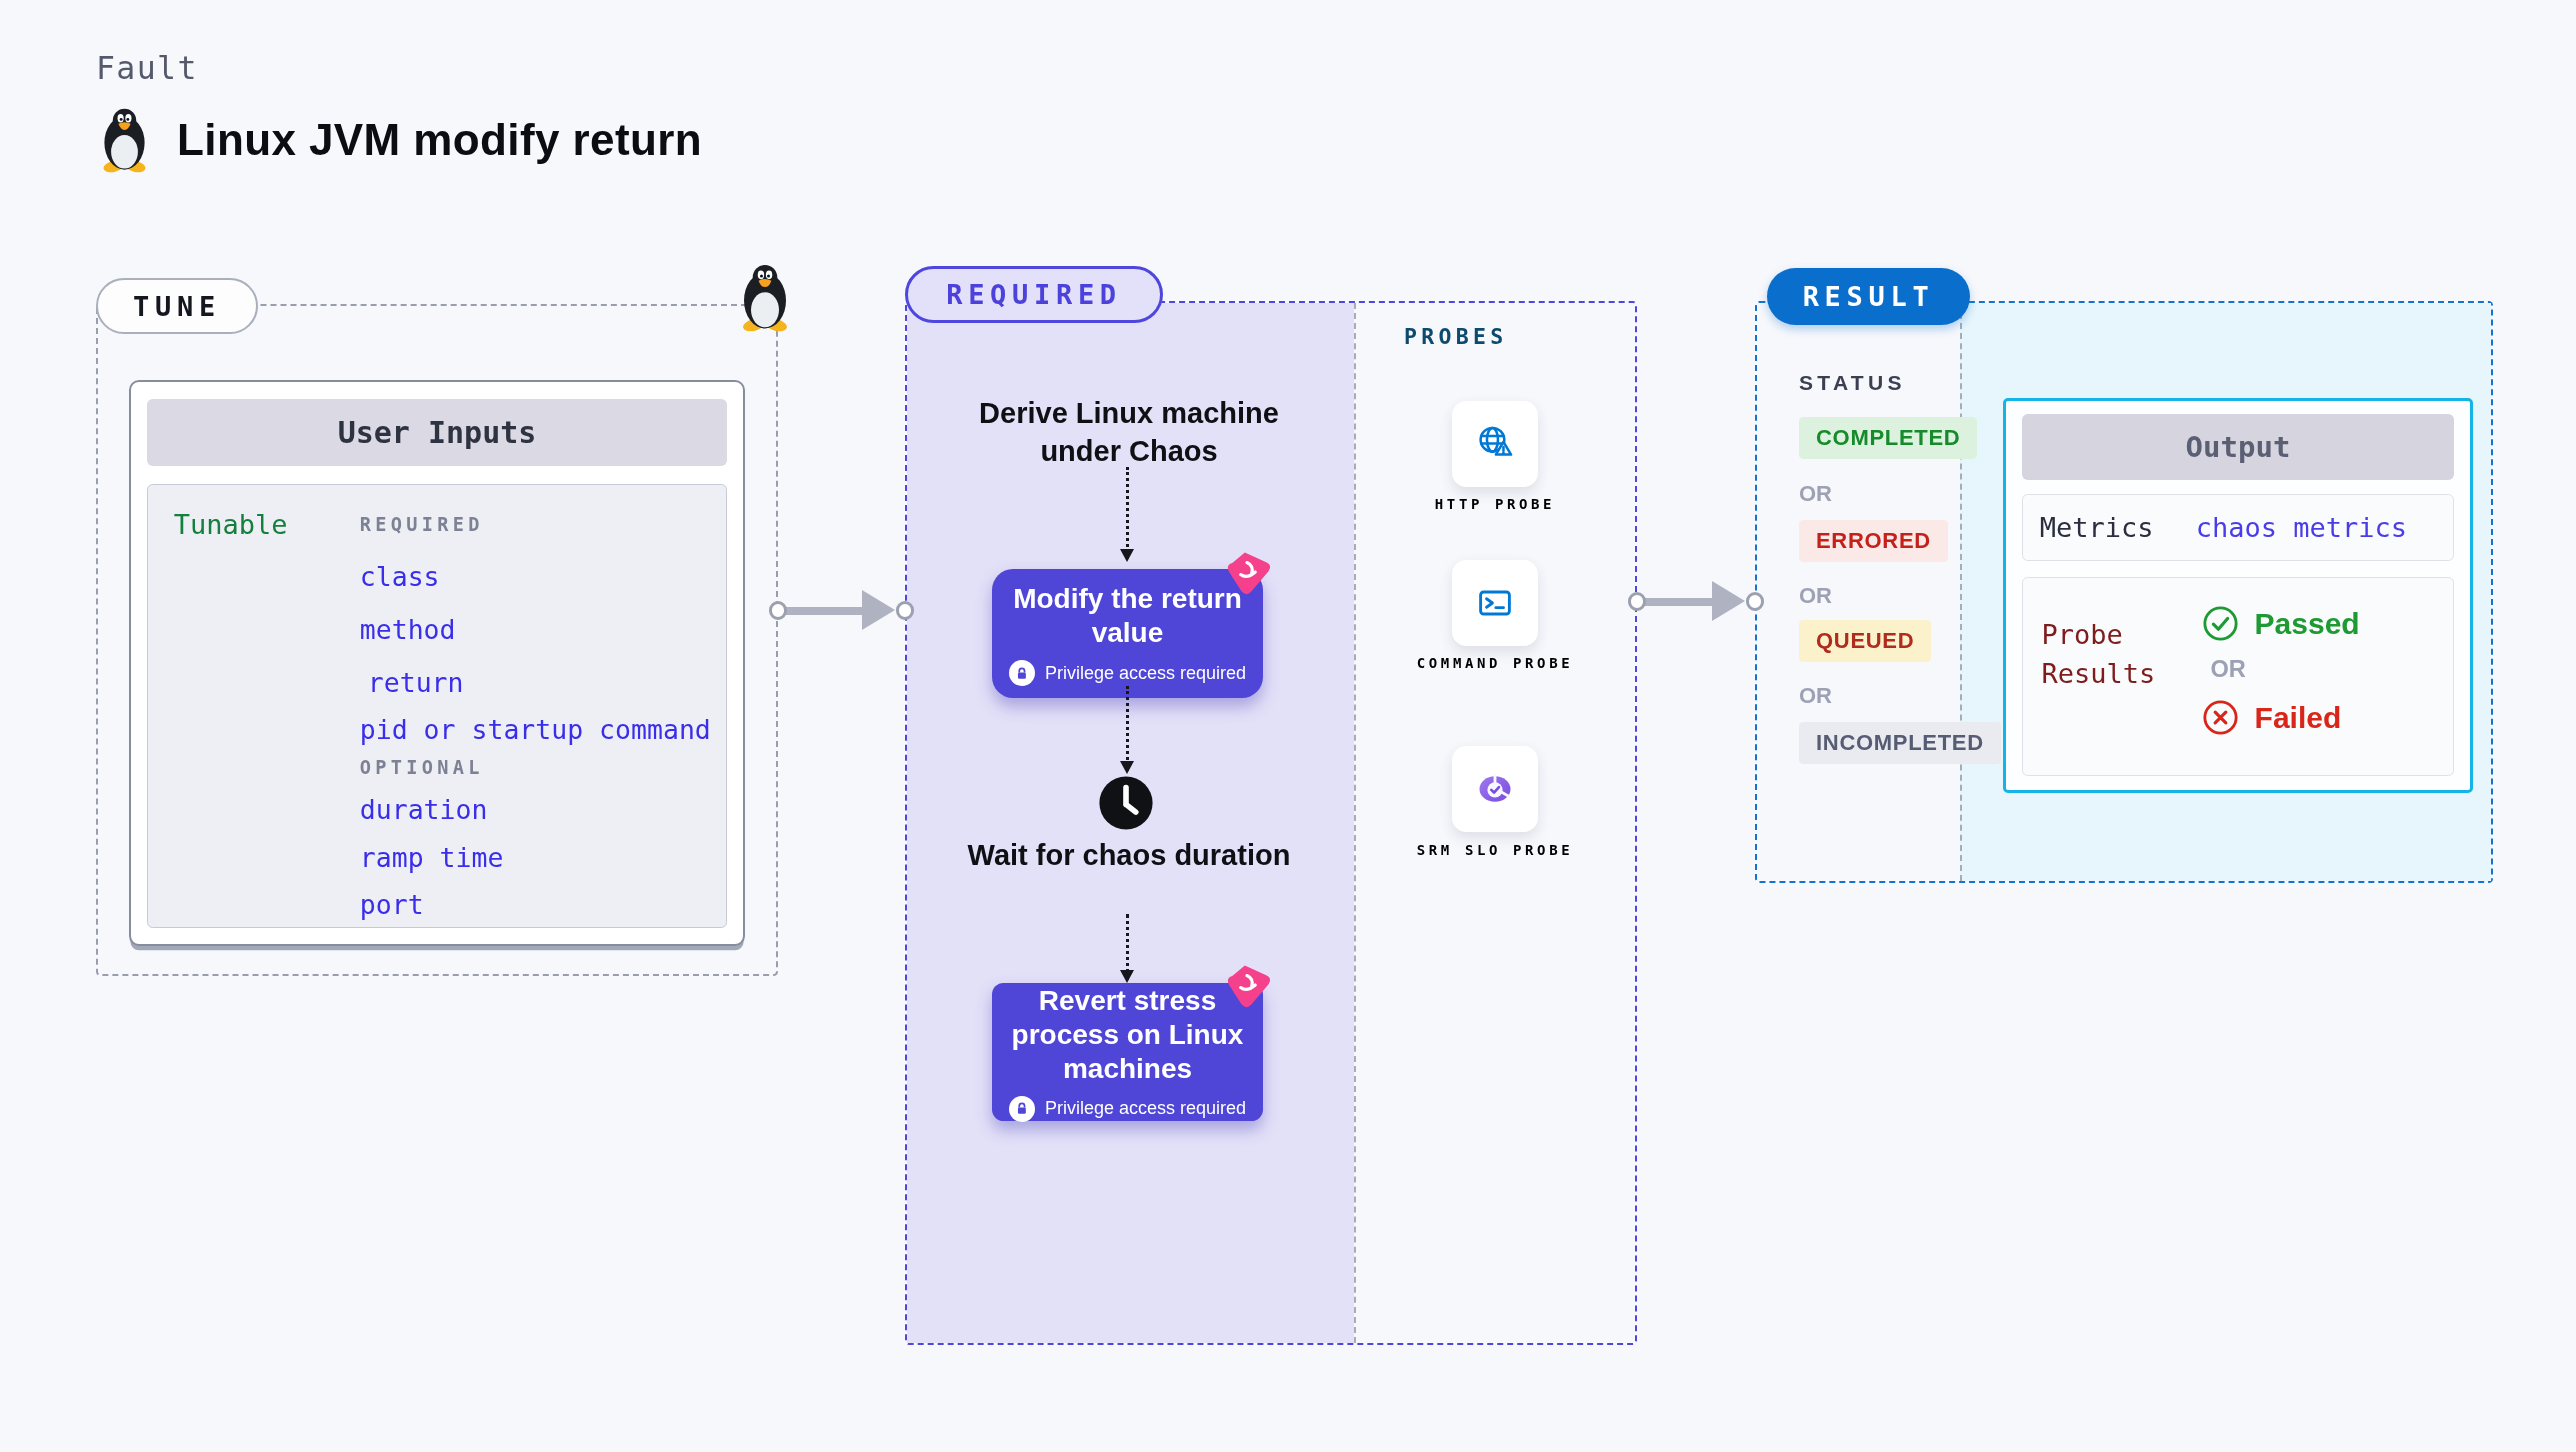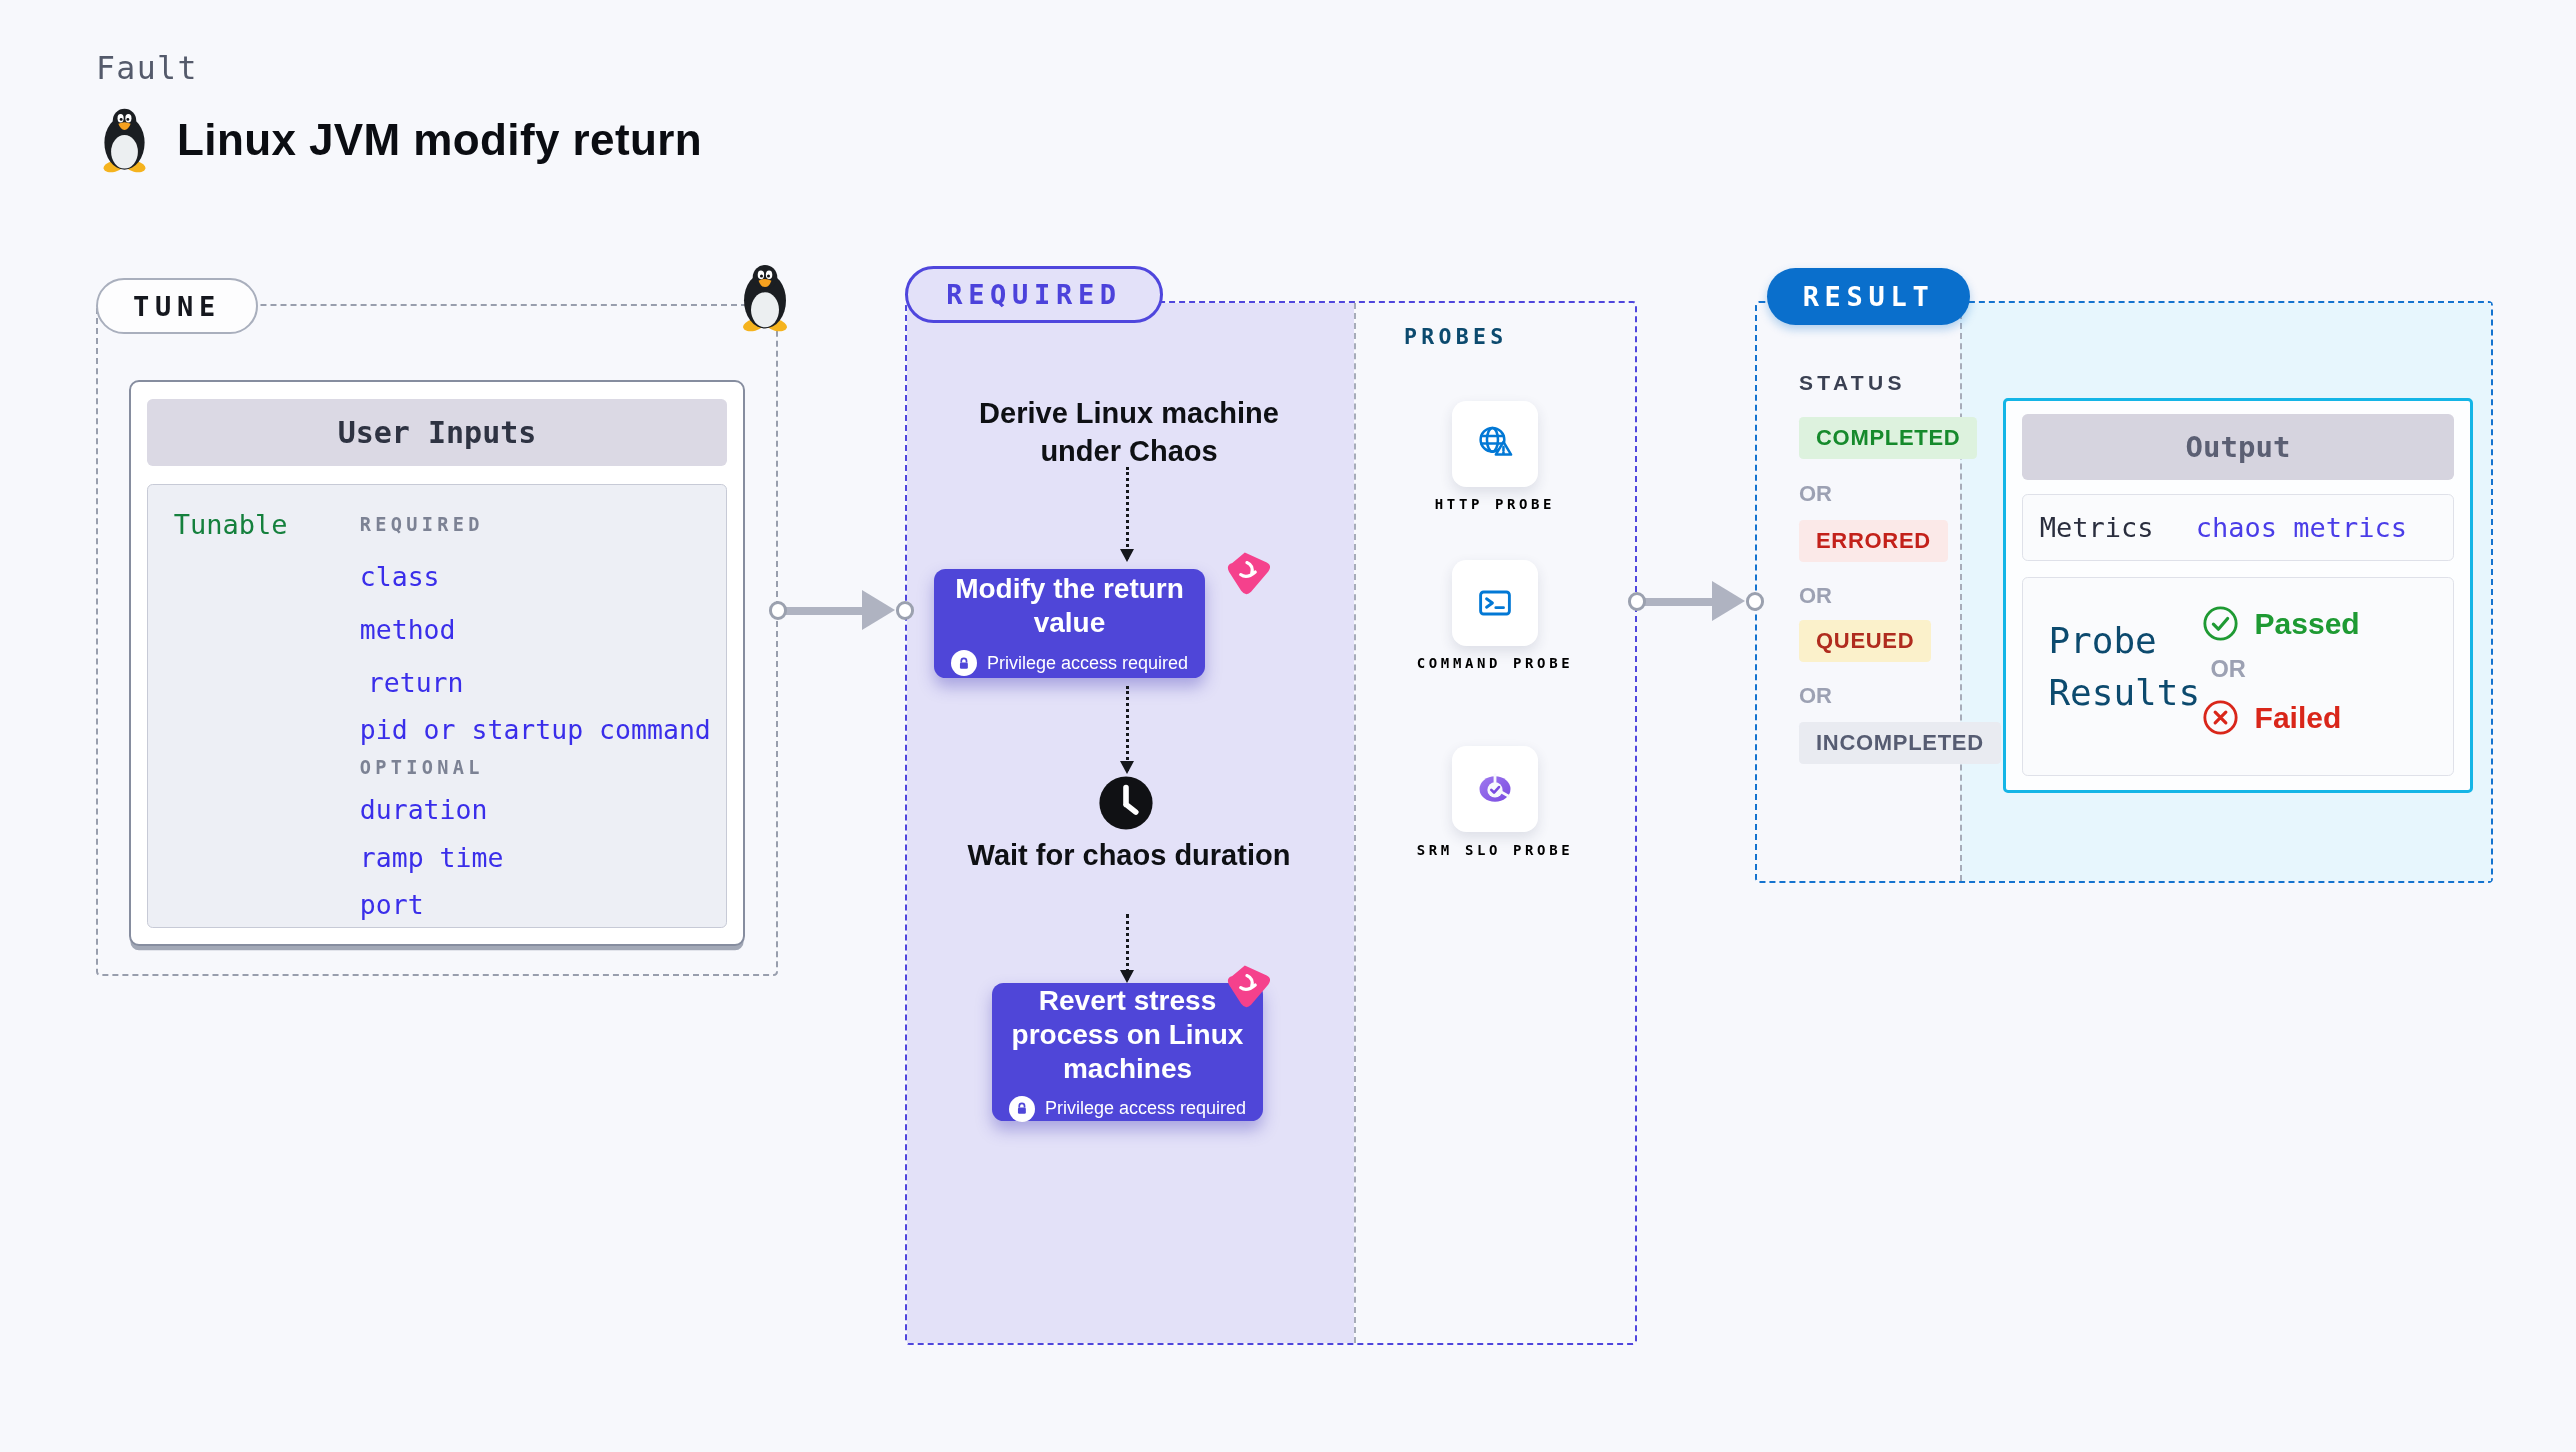--- a/index.html
+++ b/index.html
@@ -108,22 +108,22 @@
   .output-header { position:absolute; left:15.8px; right:15.8px; top:13px; height:66px;
           background:#D6D4DF; border-radius:5.7px; display:flex; align-items:center; justify-content:center;
           font-size:29px; font-weight:bold; color:#5B5F73; }
   .metrics-row { position:absolute; left:15.8px; right:15.8px; top:93px; height:67px;
           background:#FAFBFD; border:1.4px solid #DFE1E9; border-radius:5.7px;
           display:flex; align-items:center; padding-left:17px; }
   .metrics-label { font-size:27px; color:#2A2E3E; width:156px; }
   .metrics-value { font-size:27px; color:#4A3DE8; }
   .probe-row { position:absolute; left:15.8px; right:15.8px; top:176px; height:199px;
           background:#FAFBFD; border:1.4px solid #DFE1E9; border-radius:5.7px; }
-  .pr-label { position:absolute; left:18.6px; top:37px; width:158px; font-size:36px;
-          color:#0c4a6e; line-height:1.45;margin-left:7px; }
+  .pr-label { position:absolute; left:18.6px; top:37px; width:158px; font-size:27px;
+          color:#7f1d1d; line-height:1.45; }
   .pr-col { position:absolute; left:179px; top:27px; display:flex; flex-direction:column; }
   .pr-line { display:flex; align-items:center; gap:15.8px; }
   .pr-passed { font-size:30px; font-weight:bold; color:#1E9A33; }
   .pr-failed { font-size:30px; font-weight:bold; color:#D9261A; }
   .pr-or { margin:14.3px 0 15.8px 8.6px; font-size:23.6px; font-weight:bold; color:#9CA1B3; }
 </style>
 </head>
 <body>
 
 <div class="canvas">
@@ -186,21 +186,21 @@
   <div class="abs exec-box">
     <div class="exec-fill"></div>
     <div class="exec-sep"></div>
   </div>
   <div class="abs pill exec-pill">REQUIRED</div>
 
   <div class="abs flow-text" style="left:964px; top:395px;">Derive Linux machine under Chaos</div>
 
   <div class="abs varrow" style="left:1126px; top:467px; height:92px;"></div>
 
-  <div class="abs action-btn" style="left:934px; top:569px; height:109px;">
+  <div class="abs action-btn" style="left:992px; top:569px; height:129px;border-radius:21px;">
     <div class="action-title">Modify the return value</div>
     <div class="priv-row">
       <span class="priv-circle">
         <svg width="15.8" height="15.8" viewBox="0 0 24 24">
           <path d="M8 10V7.5a4 4 0 118 0V10" stroke="#4F46D8" stroke-width="2.6" fill="none"></path>
           <rect x="6" y="10" width="12" height="9.5" rx="2" fill="#4F46D8"></rect>
         </svg>
       </span>
       <span class="priv-text">Privilege access required</span>
     </div>

